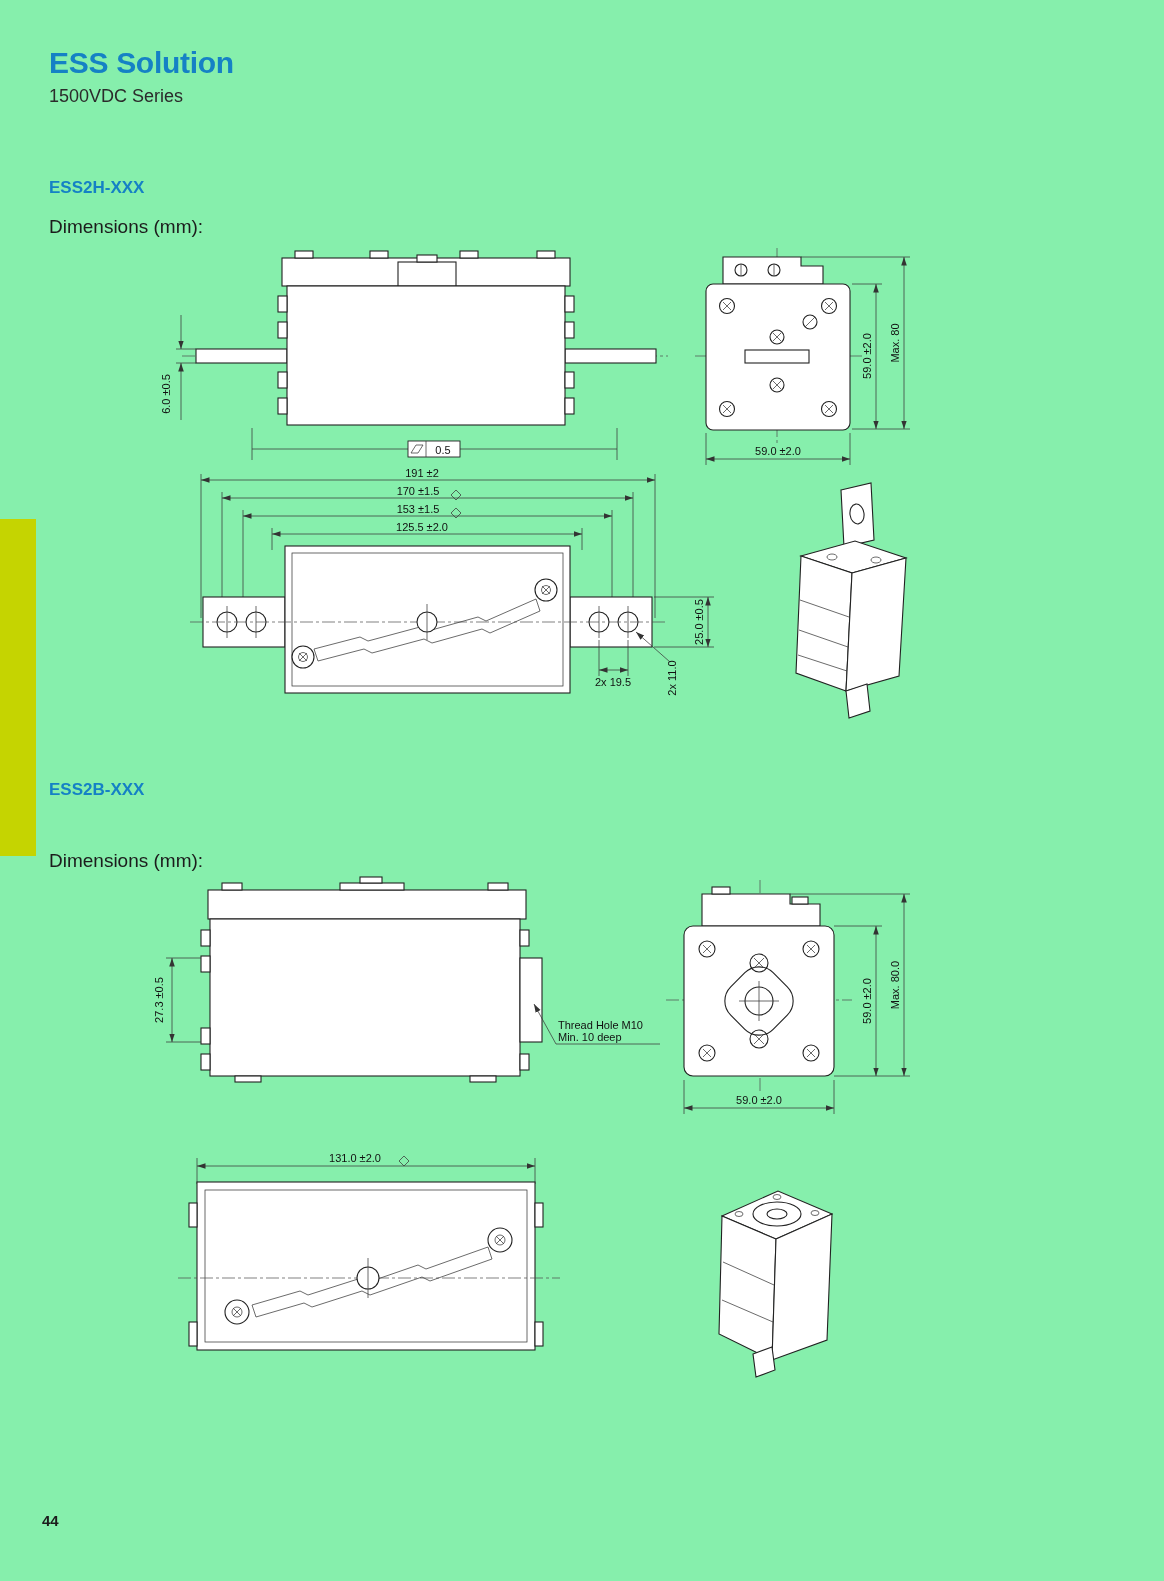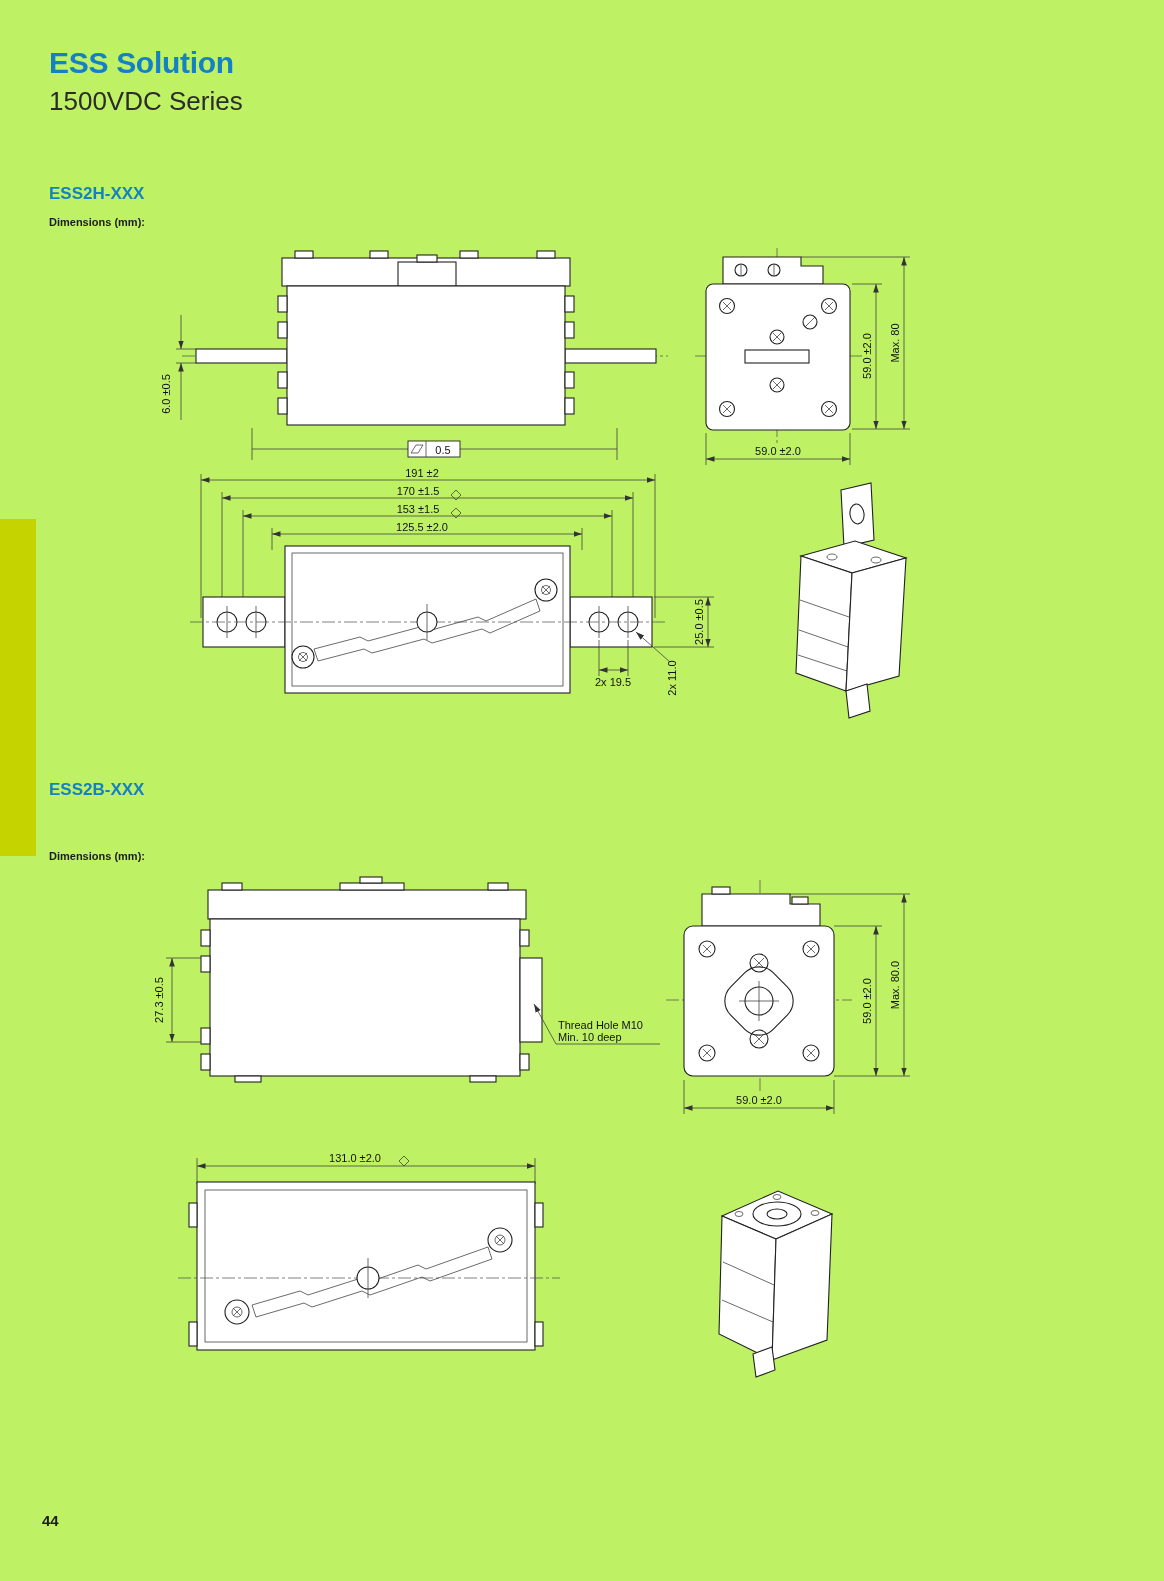--- a/index.html
+++ b/index.html
@@ -1,40 +1,40 @@
 <!DOCTYPE html>
 <html><head>
 <meta charset="utf-8">
 <style>
   * { margin:0; padding:0; box-sizing:border-box; }
   html,body { background:#ffffff; }
   body { font-family:"Liberation Sans", sans-serif; }
-  .page { position:relative; width:1164px; height:1581px; background:#bef264; overflow:hidden; }
+  .page { position:relative; width:1164px; height:1581px; background:#86efac; overflow:hidden; }
   .hdr-title { position:absolute; left:49px; top:46px; font-size:30px; font-weight:bold; color:#1581c5; letter-spacing:-0.3px; }
-  .hdr-sub { position:absolute; left:49px; top:86px; font-size:26px; color:#2b2b2b; }
+  .hdr-sub { position:absolute; left:49px; top:86px; font-size:18px; color:#2b2b2b; }
   .sec-heading { position:absolute; left:49px; font-size:17px; font-weight:bold; color:#1581c5; }
-  .dims-label { position:absolute; left:49px; font-size:11px; font-weight:bold; color:#1c1c1c; }
+  .dims-label { position:absolute; left:49px; font-size:19px; font-weight:normal; color:#1c1c1c; }
   .sidebar { position:absolute; left:0; top:519px; width:36px; height:337px; background:#c5d401; }
   .pageno { position:absolute; left:42px; top:1512px; font-size:15px; font-weight:bold; color:#1c1c1c; }
   svg { position:absolute; }
   .ln  { fill:none; stroke:#222; stroke-width:1.1; }
   .fw  { fill:#fff;  stroke:#222; stroke-width:1.1; }
   .thin{ fill:none; stroke:#3a3a3a; stroke-width:0.75; }
   .cl  { fill:none; stroke:#4a4a4a; stroke-width:0.7; stroke-dasharray:13 3 3 3; }
   .dt  { font-family:"Liberation Sans", sans-serif; font-size:11px; fill:#111; }
 </style>
 </head>
 <body>
 
 <div class="page">
 
   <div class="hdr-title">ESS Solution</div>
   <div class="hdr-sub">1500VDC Series</div>
 
-  <div class="sec-heading" style="top:184px;text-align:center;">ESS2H-XXX</div>
+  <div class="sec-heading" style="top:178px;text-align:center;">ESS2H-XXX</div>
   <div class="dims-label" style="top:216px;">Dimensions (mm):</div>
 
   <div class="sidebar"></div>
 
   <svg width="880" height="486" viewBox="100 244 880 486" style="left:100px; top:244px;">
     <defs>
       <marker id="a1" markerWidth="9" markerHeight="8" refX="8.5" refY="4" orient="auto-start-reverse" markerUnits="userSpaceOnUse">
         <path d="M0,1.2 L8.5,4 L0,6.8 Z" fill="#333"></path>
       </marker>
     </defs>

